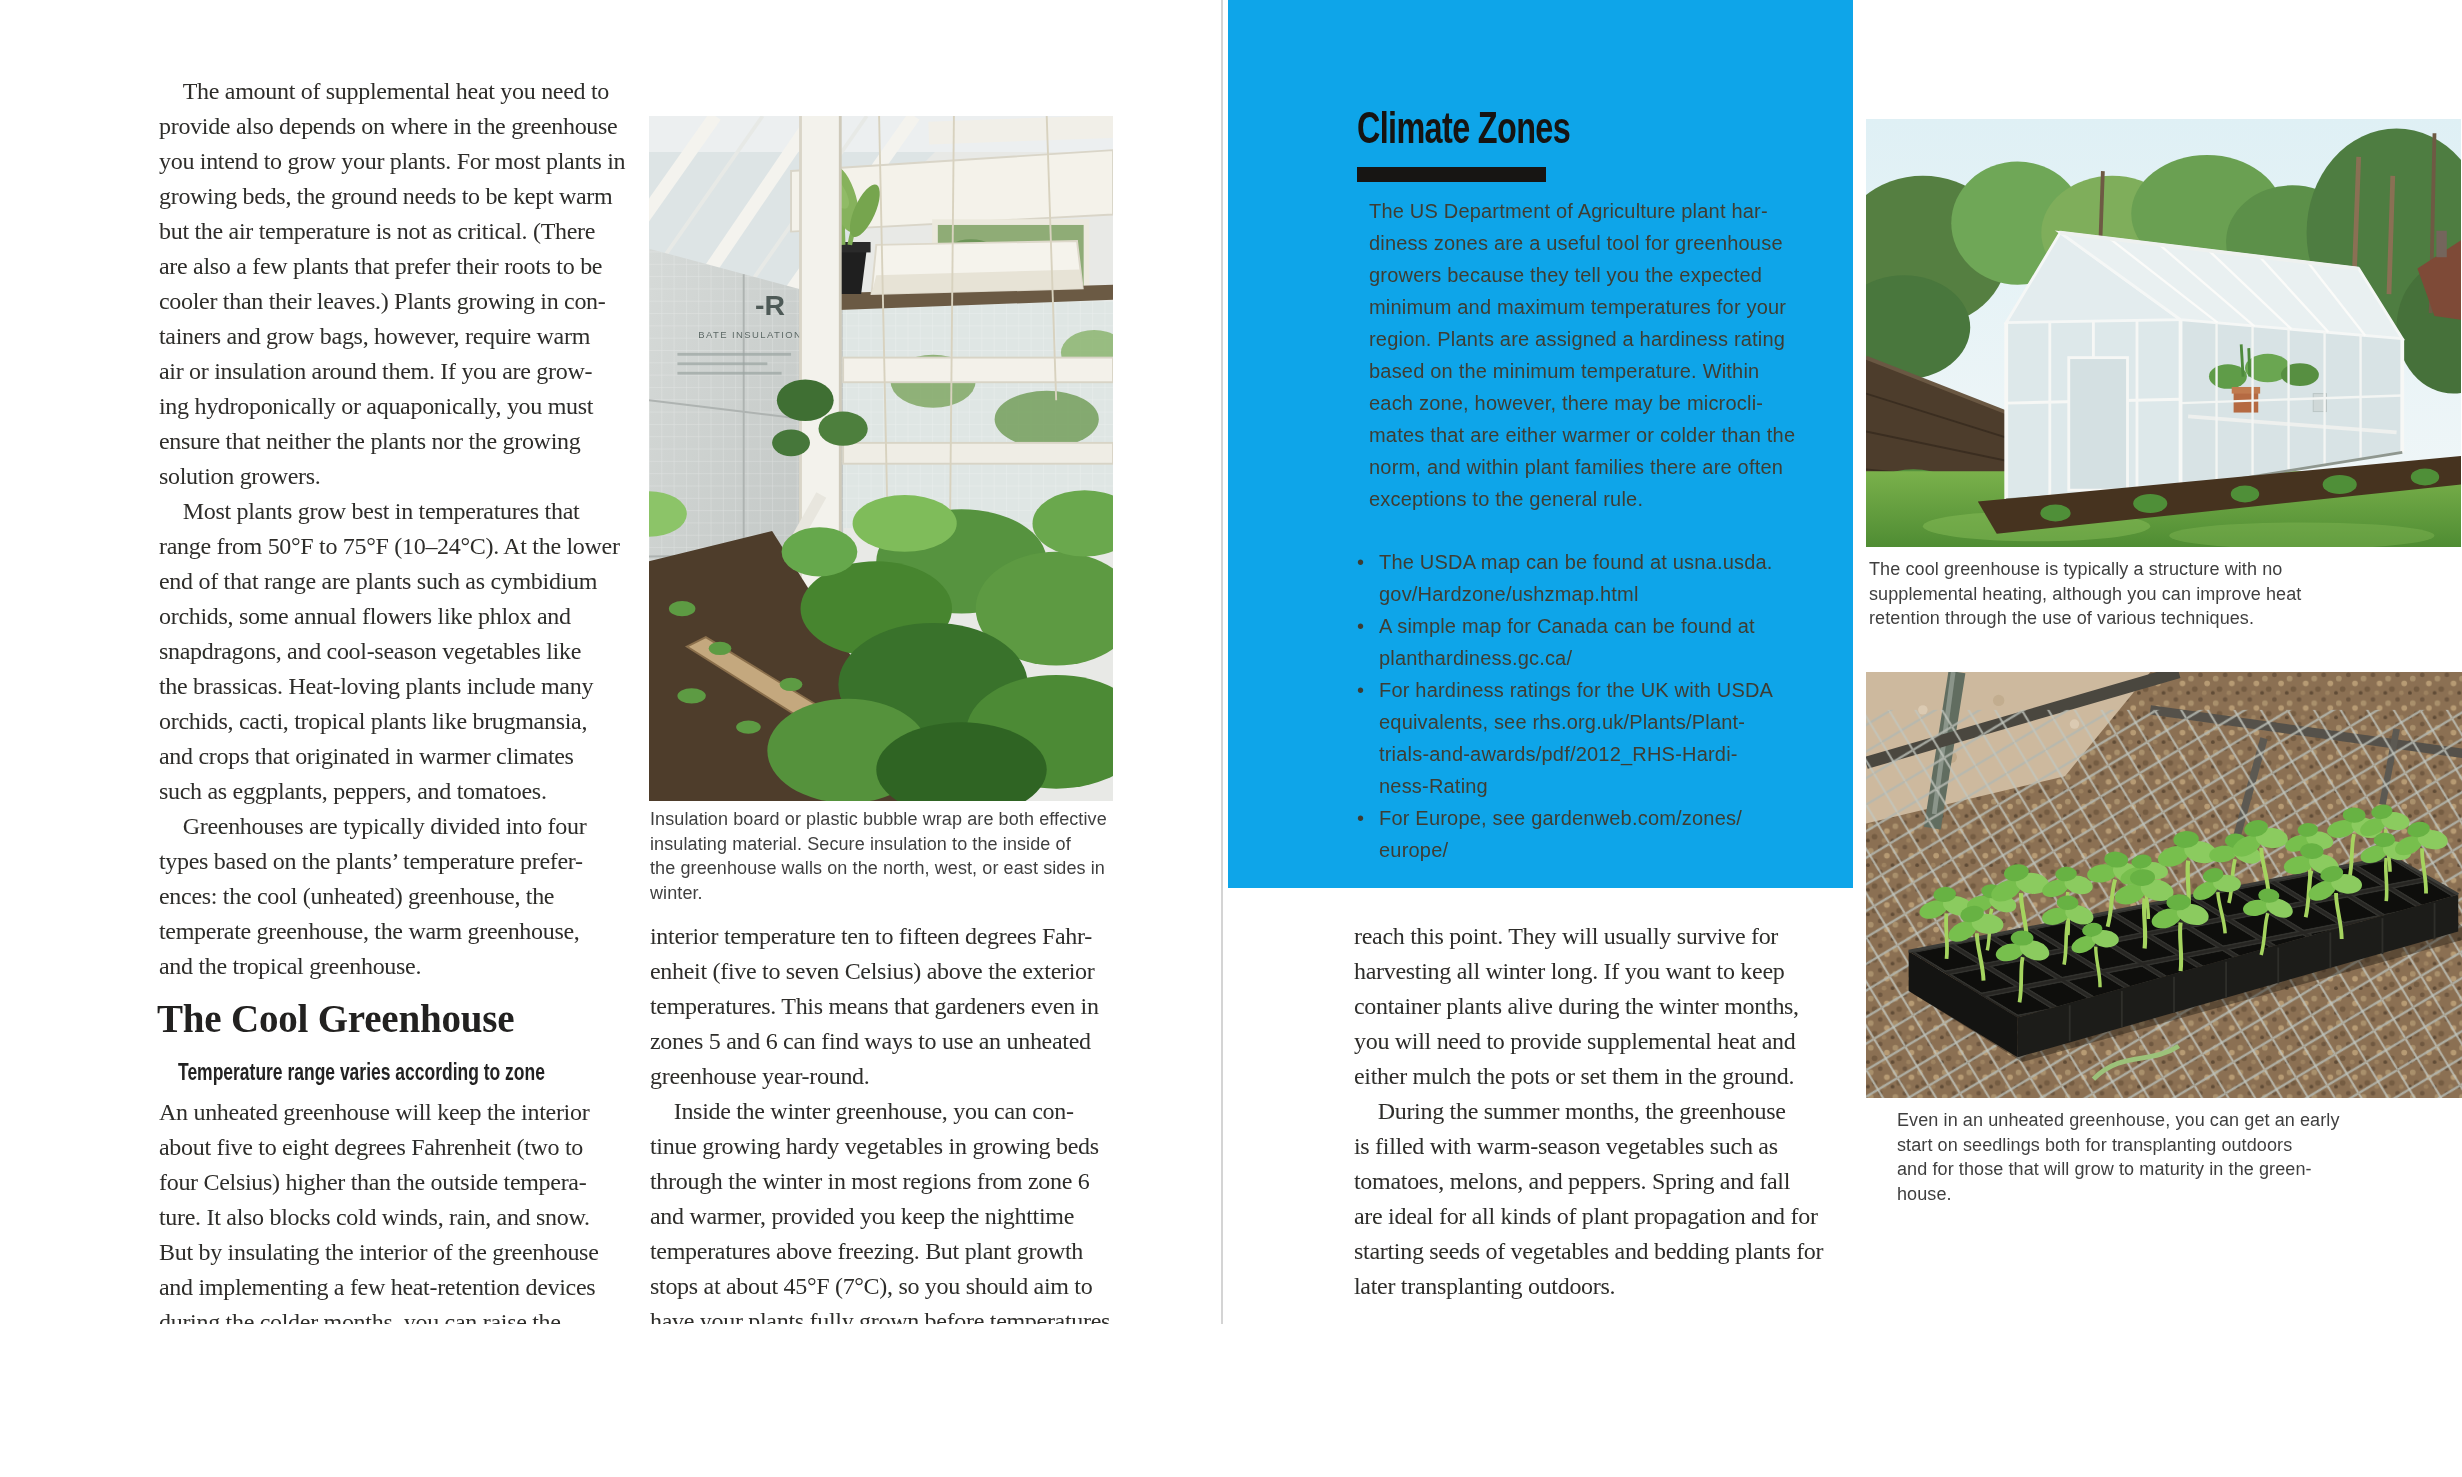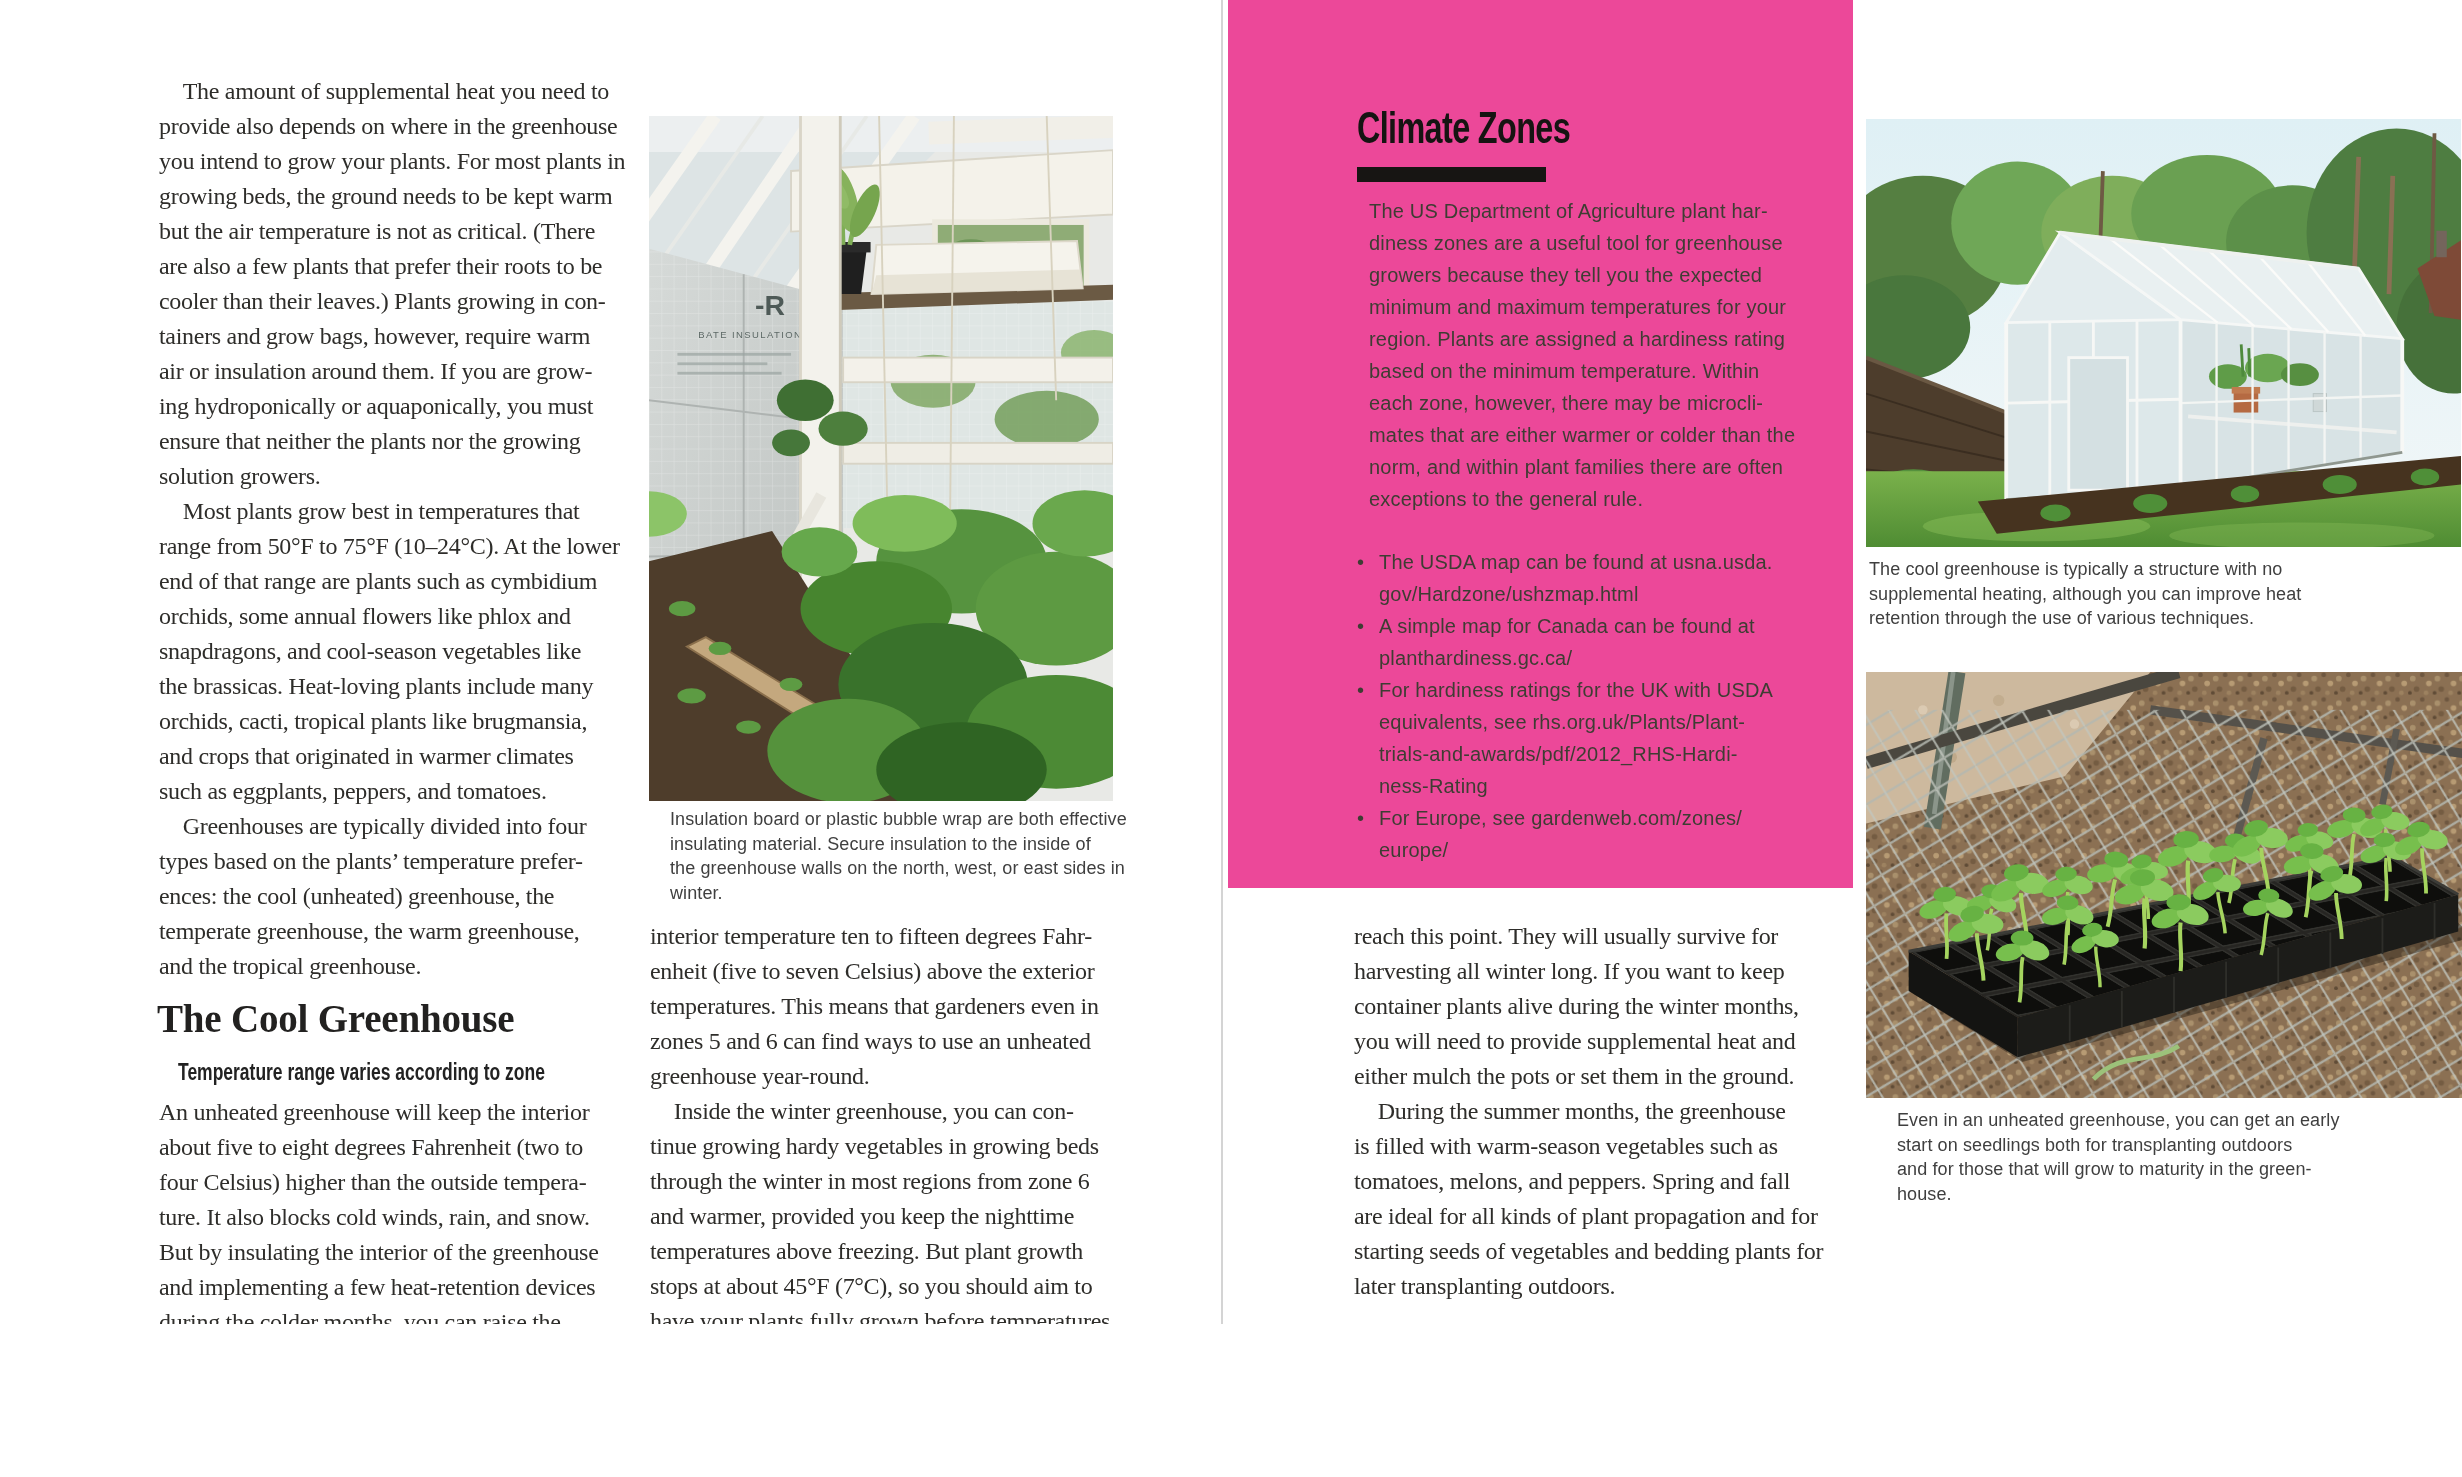--- a/index.html
+++ b/index.html
@@ -6,21 +6,21 @@
   .spread{position:relative;width:2462px;height:1324px;background:#ffffff;overflow:hidden;
           font-family:"Liberation Serif","DejaVu Serif",serif;color:#2e2d2a;}
   .abs{position:absolute;}
   
   .serif-lines .sline{white-space:pre;font-size:24px;line-height:35px;letter-spacing:-0.3px;color:#2e2d2a;}
   
   .heading{font-size:39px;font-weight:700;letter-spacing:-0.2px;color:#222120;}
   .subhead{font-family:"Liberation Sans","DejaVu Sans",sans-serif;font-weight:700;font-size:23px;
            color:#222;transform:scaleX(.76);transform-origin:left top;white-space:pre;}
   
-  .sidebar{background:#ec4899;}
+  .sidebar{background:#0ea5e9;}
   .sidebar-title{font-family:"Liberation Sans","DejaVu Sans",sans-serif;font-weight:700;font-size:45px;
                  letter-spacing:-0.9px;color:#161412;transform:scaleX(.72);transform-origin:left top;white-space:pre;}
   .sidebar-rule{background:#171513;}
   .sans-lines .bline{white-space:pre;font-family:"Liberation Sans","DejaVu Sans",sans-serif;
                      font-size:20px;line-height:32px;letter-spacing:0.2px;color:#3e3d33;margin-left:12px;}
   ul.bullets{list-style:none;margin:0;padding:0;}
   ul.bullets li{position:relative;padding-left:22px;}
   ul.bullets .dot{position:absolute;left:0;top:0;font-family:"Liberation Sans",sans-serif;
                   font-size:20px;line-height:32px;color:#3e3d33;}
   ul.bullets .bl{display:block;white-space:pre;font-family:"Liberation Sans","DejaVu Sans",sans-serif;
@@ -189,21 +189,21 @@
           <ellipse cx="210" cy="670" rx="85" ry="55" fill="#55923c"></ellipse>
           <ellipse cx="330" cy="690" rx="90" ry="50" fill="#2f6423"></ellipse>
           <ellipse cx="460" cy="430" rx="55" ry="35" fill="#6aa84d"></ellipse>
           <ellipse cx="270" cy="430" rx="55" ry="30" fill="#7fbc5a"></ellipse>
           <ellipse cx="380, " cy="420" rx="40" ry="24" fill="#8cc468"></ellipse>
           <ellipse cx="180" cy="460" rx="40" ry="26" fill="#66a84c"></ellipse>
         </g>
       </svg>
     </figure>
 
-    <div class="abs caption" style="left:650px;top:807px;width:478px;margin-left:20px;">
+    <div class="abs caption" style="left:650px;top:807px;width:478px;">
         <div class="cline">Insulation board or plastic bubble wrap are both effective</div>
         <div class="cline">insulating material. Secure insulation to the inside of</div>
         <div class="cline">the greenhouse walls on the north, west, or east sides in</div>
         <div class="cline">winter.</div>
       </div>
 
     <div class="abs serif-lines" style="left:650px;top:919px;width:488px;">
         <div class="sline">interior temperature ten to fifteen degrees Fahr-</div>
         <div class="sline">enheit (five to seven Celsius) above the exterior</div>
         <div class="sline">temperatures. This means that gardeners even in</div>

